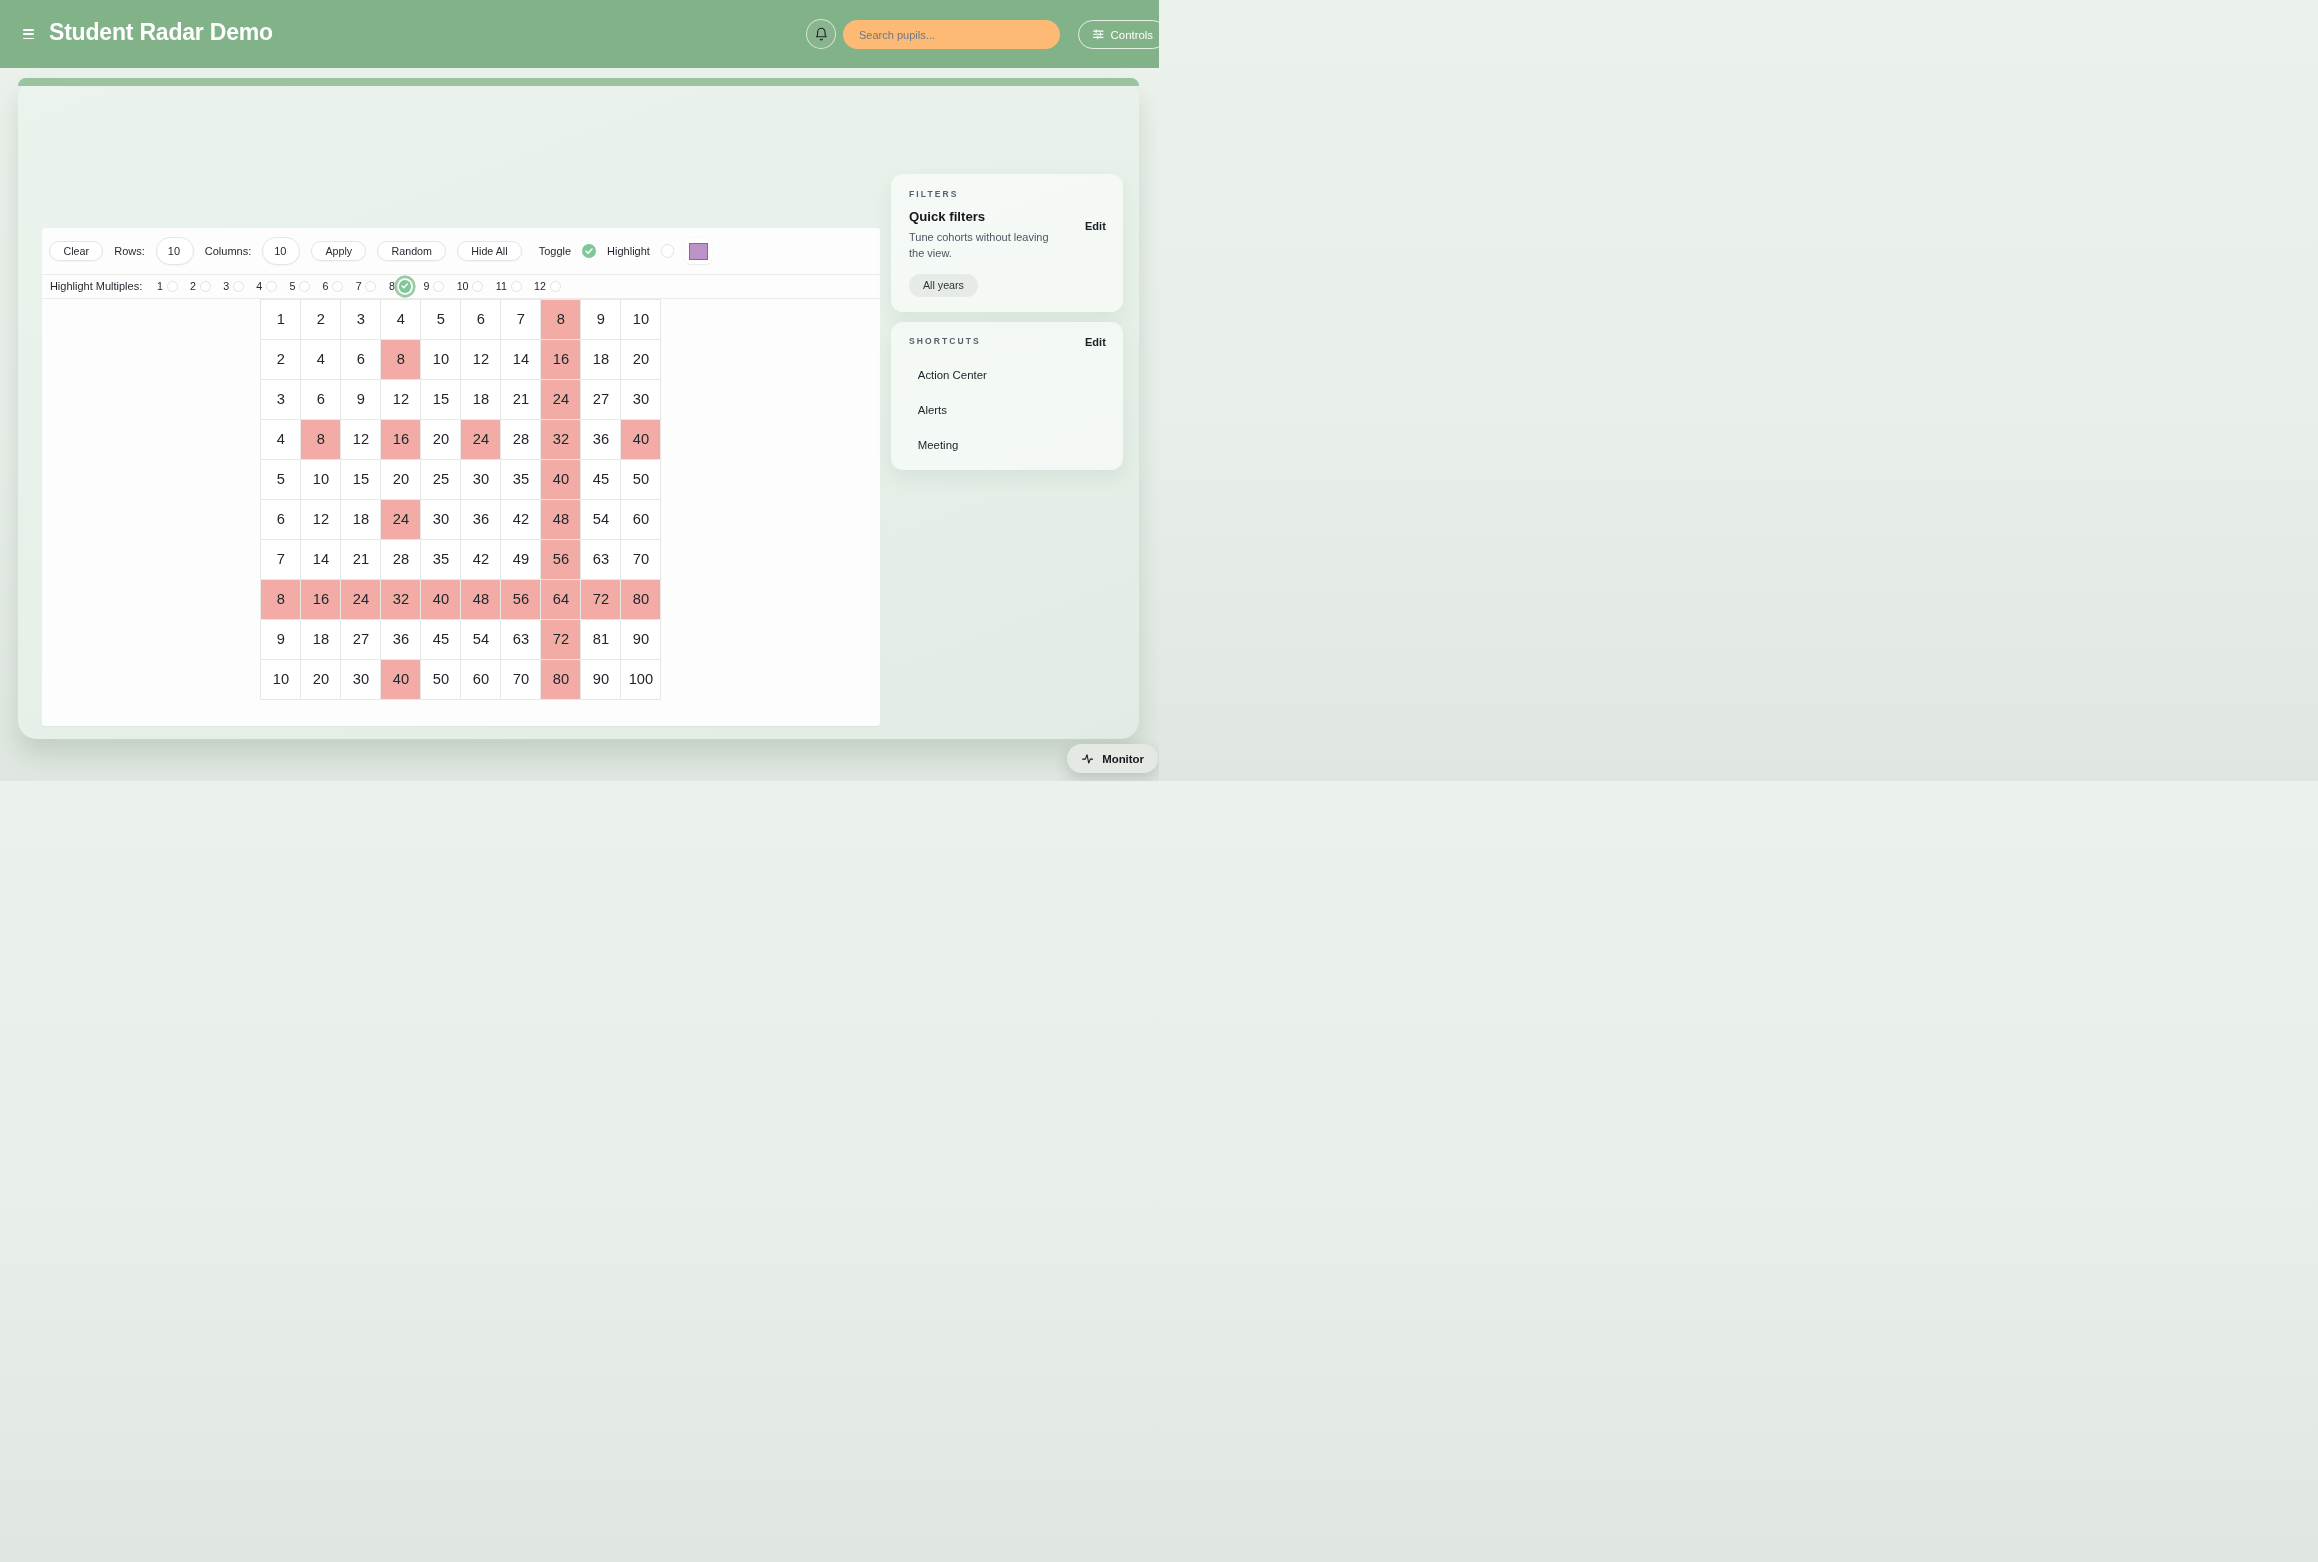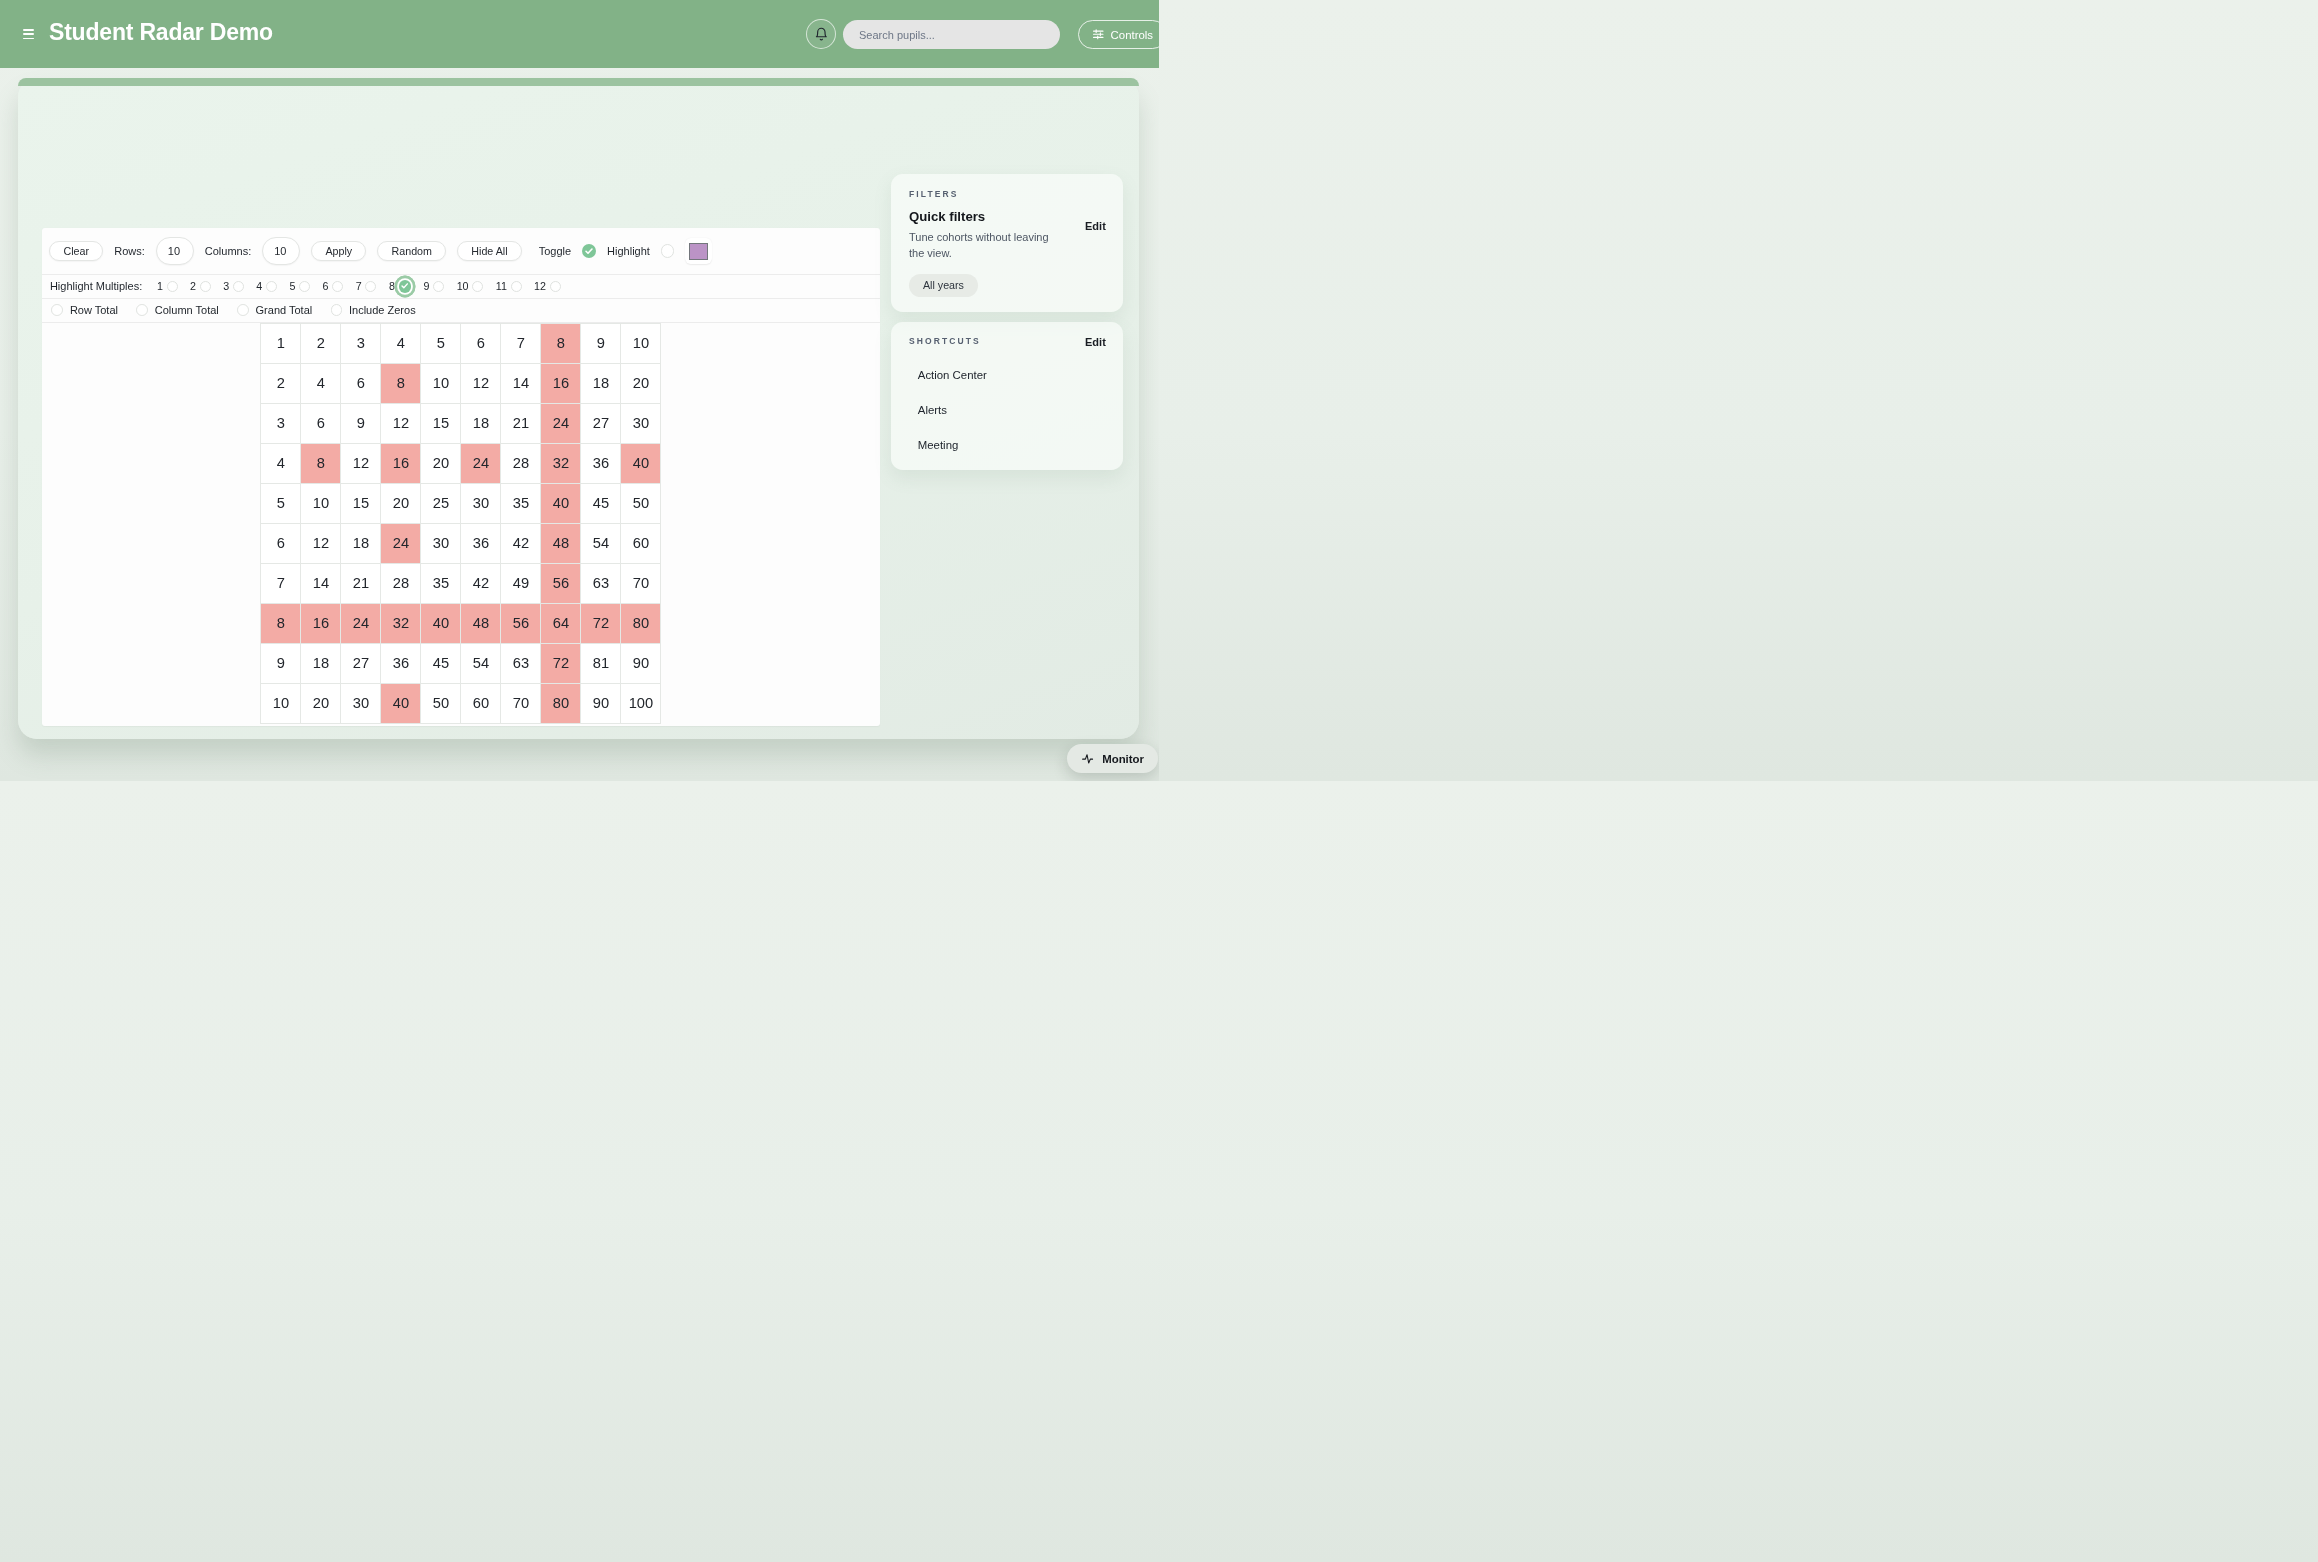--- a/index.html
+++ b/index.html
@@ -10,21 +10,21 @@
     position:relative; color:#20252b;
   }
   
   .hdr { position:absolute; left:0; top:0; width:1159px; height:68px; background:var(--header,#82b287); }
   .burger { position:absolute; left:23px; top:29px; width:11px; height:10.3px; cursor:pointer; }
   .burger span { display:block; height:1.8px; background:#fff; border-radius:1.5px; margin-bottom:2.5px; }
   .hdr-title { position:absolute; left:49px; top:19px; font-size:23px; font-weight:700; color:#fff; letter-spacing:-0.2px; }
   .bell-wrap { position:absolute; left:806px; top:19px; width:30px; height:30px; border:1px solid rgba(255,255,255,.65);
     border-radius:50%; display:flex; align-items:center; justify-content:center; background:rgba(255,255,255,.05); }
   .search { position:absolute; left:843px; top:20px; width:217px; height:29px; border:none; outline:none;
-    border-radius:734px; background:#e5e5e5; padding:0 16px; font-size:11px; color:#333; font-family:inherit; }
+    border-radius:734px; background:#fdba74; padding:0 16px; font-size:11px; color:#333; font-family:inherit; }
   .search::placeholder { color:#6e7787; }
   .controls-btn { position:absolute; left:1078px; top:20px; height:29px; display:flex; align-items:center; gap:6.6px;
     padding:0 12.5px; border:1px solid rgba(255,255,255,.8); border-radius:734px; color:#fff; font-size:11.4px;
     font-weight:500; cursor:pointer; background:transparent; }
   
   .card { position:absolute; left:18.4px; top:78px; width:1121px; height:661px; border-radius:19px;
     background:linear-gradient(160deg,#eaf4ec 0%,#e7f1e9 50%,#e2ebe4 100%);
     box-shadow:0 16px 25px rgba(95,125,100,.22); }
   .card-strip { position:absolute; left:0; top:0; width:100%; height:8px; background:#9cc3a0; border-radius:19px 19px 0 0; }
   
@@ -206,38 +206,20 @@
               <span class="num">11</span>
               <span class="circle"></span>
             </span>
             <span class="m-item">
               <span class="num">12</span>
               <span class="circle"></span>
             </span>
           </span>
       </div>
 
-      <div class="totals-row">
-          <span class="t-item">
-            <span class="circle"></span>
-            <span class="lbl">Row Total</span>
-          </span>
-          <span class="t-item">
-            <span class="circle"></span>
-            <span class="lbl">Column Total</span>
-          </span>
-          <span class="t-item">
-            <span class="circle"></span>
-            <span class="lbl">Grand Total</span>
-          </span>
-          <span class="t-item">
-            <span class="circle"></span>
-            <span class="lbl">Include Zeros</span>
-          </span>
-        </div>
 
       <div class="grid-wrap">
         <table class="mgrid">
             <tbody>
               <tr>
                 <td>1</td>
                 <td>2</td>
                 <td>3</td>
                 <td>4</td>
                 <td>5</td>

